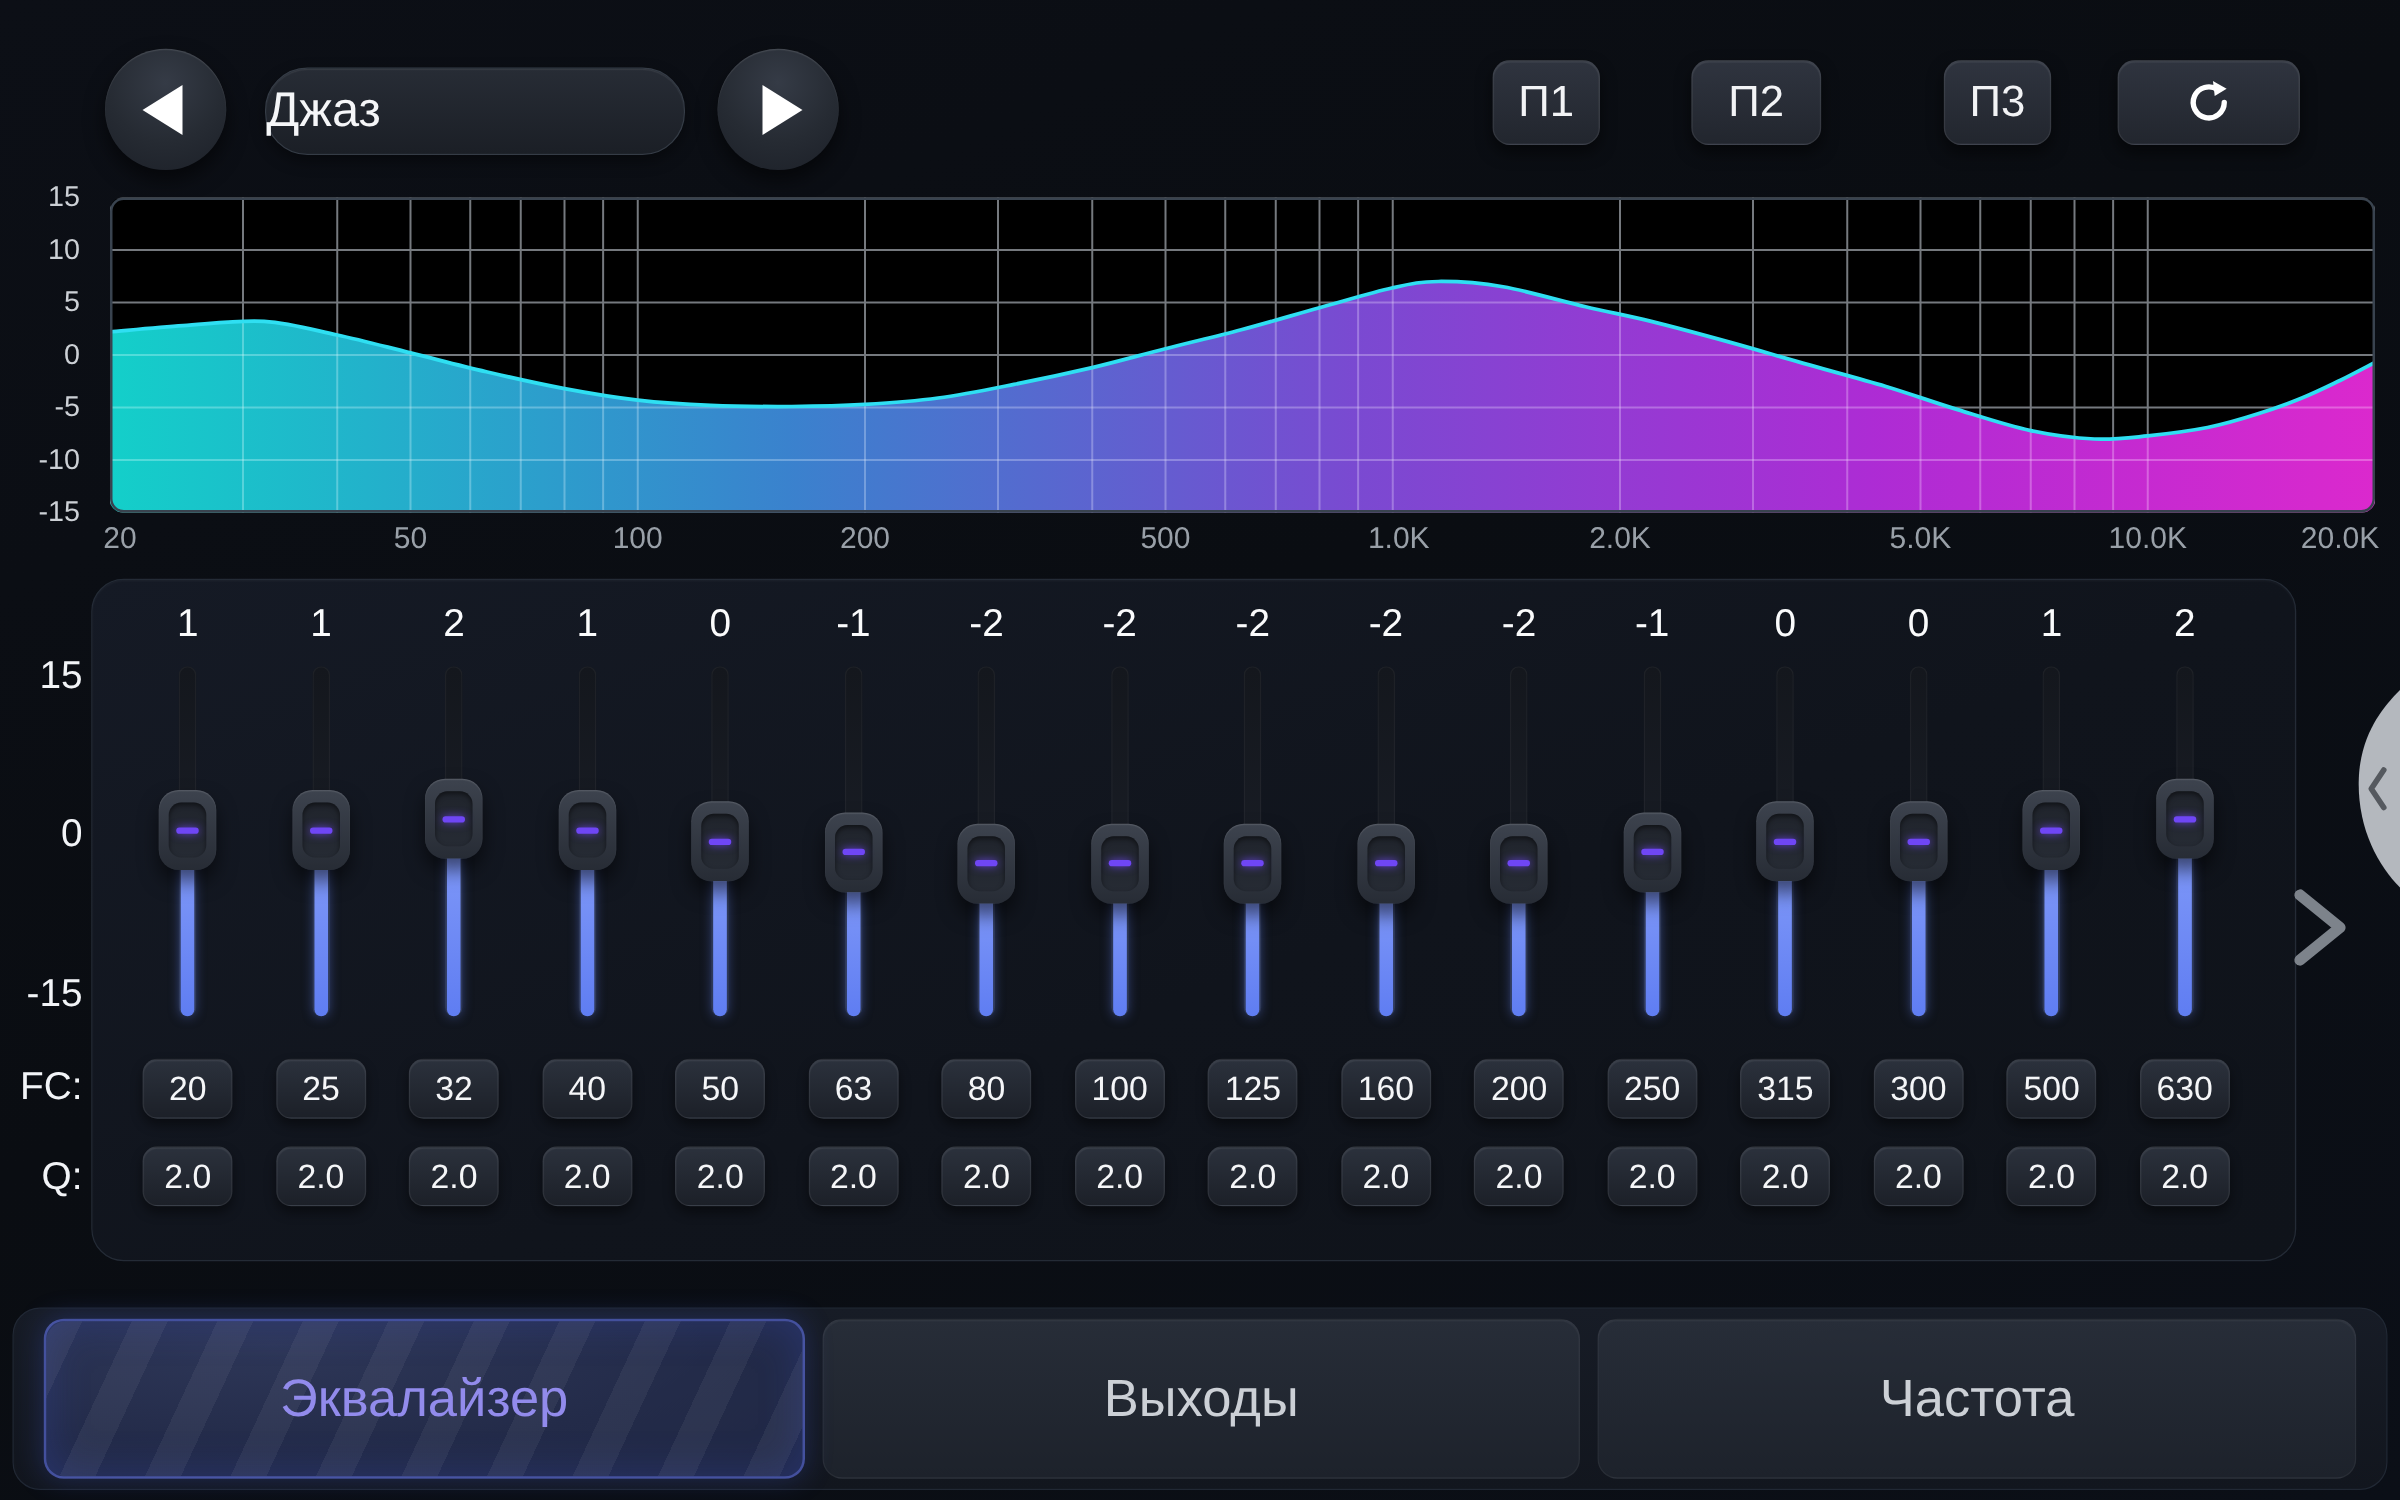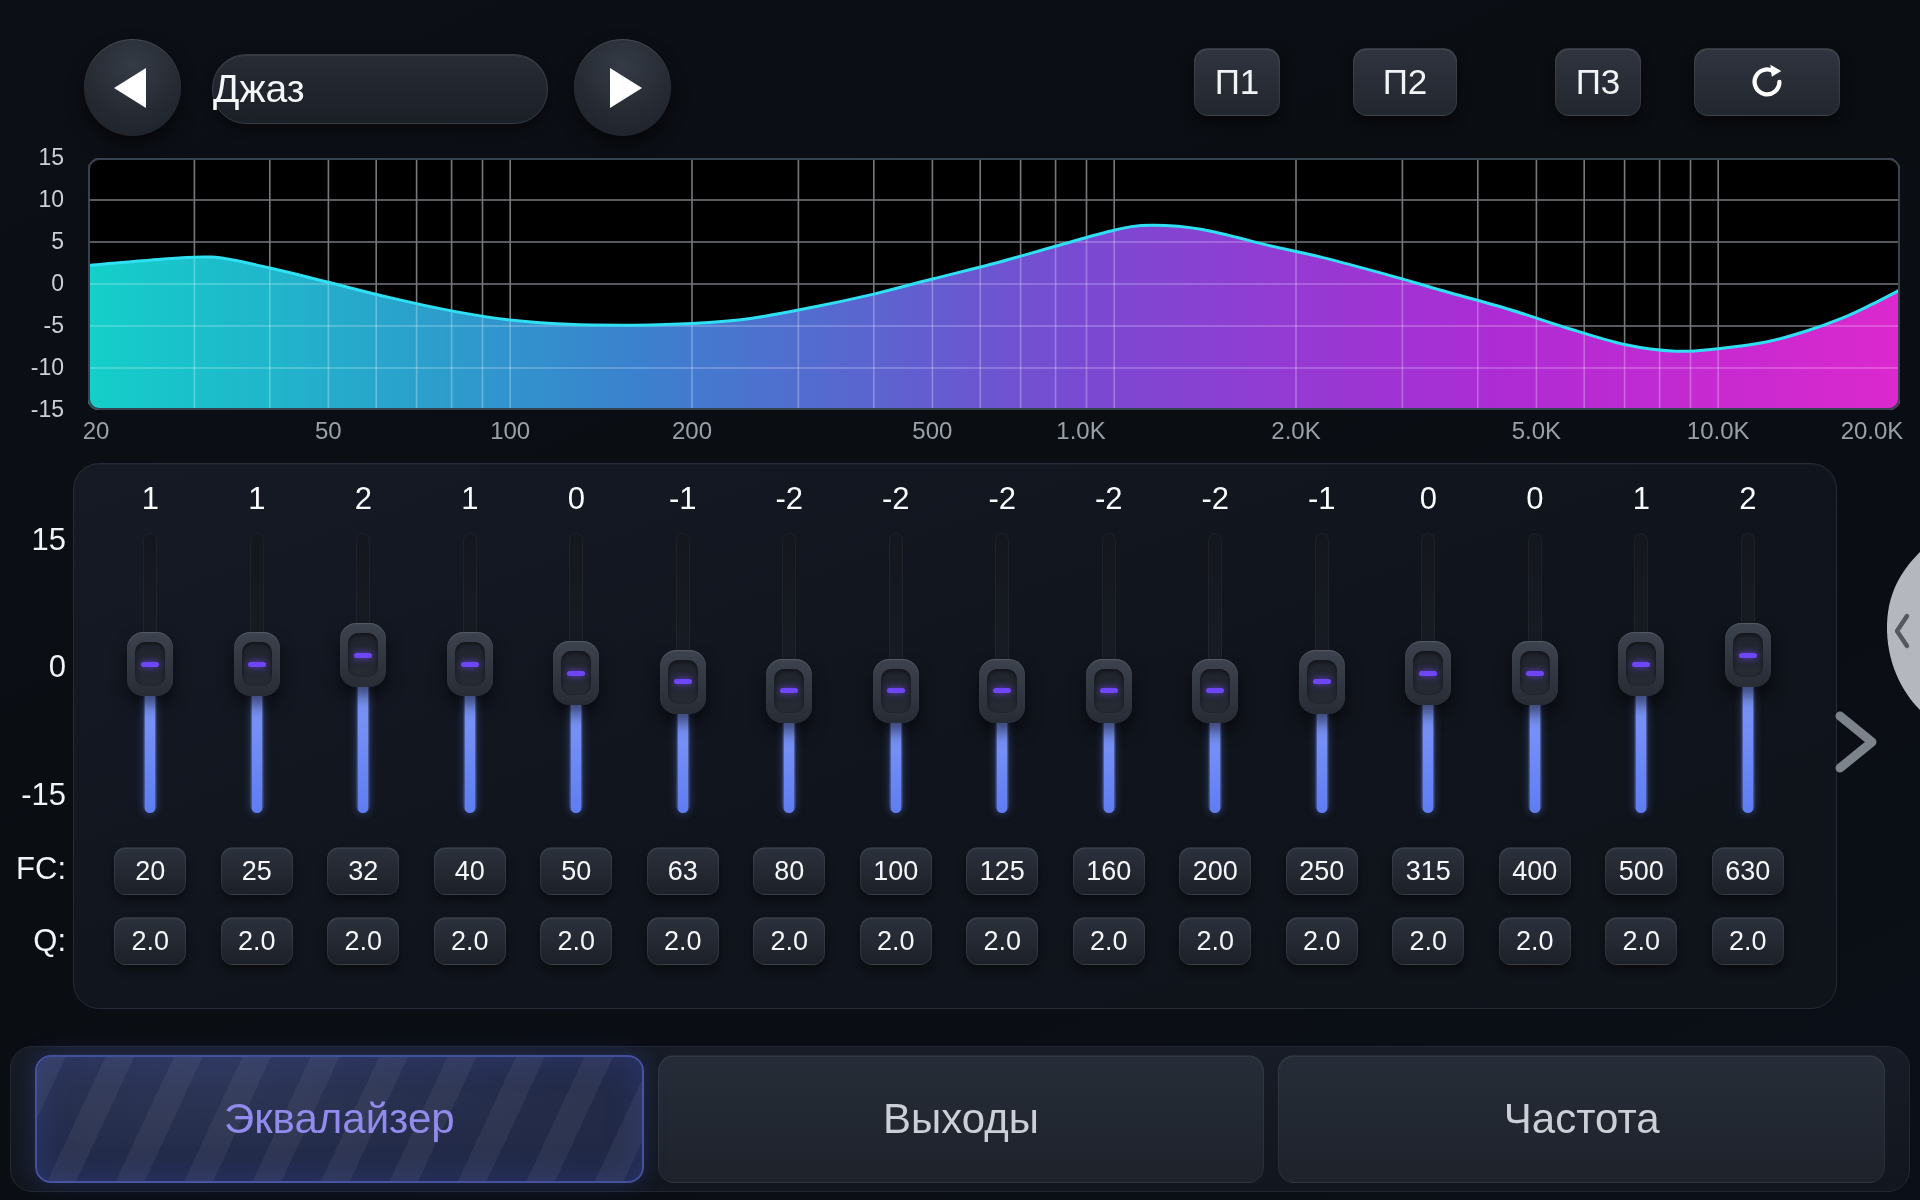--- a/index.html
+++ b/index.html
@@ -250,21 +250,21 @@
         <path d="M 0.0 107.5 C 9.8 106.7, 38.0 103.9, 58.5 102.5 C 79.1 101.1, 102.7 97.9, 123.3 99.1 C 143.8 100.4, 162.3 105.8, 181.8 110.0 C 201.3 114.2, 220.5 119.4, 240.4 124.3 C 260.2 129.2, 280.4 134.7, 301.0 139.4 C 321.5 144.2, 343.4 149.1, 363.6 152.9 C 383.8 156.7, 402.7 159.9, 422.2 162.1 C 441.7 164.4, 460.2 165.5, 480.7 166.3 C 501.3 167.2, 524.9 167.3, 545.5 167.2 C 566.0 167.0, 584.5 166.6, 604.0 165.5 C 623.5 164.4, 642.7 163.1, 662.5 160.4 C 682.4 157.8, 702.6 153.6, 723.2 149.5 C 743.7 145.5, 765.6 140.8, 785.8 136.1 C 806.0 131.3, 824.5 126.0, 844.4 121.0 C 864.2 115.9, 884.4 111.3, 905.0 105.8 C 925.5 100.4, 947.4 93.8, 967.6 88.2 C 987.8 82.6, 1010.3 75.7, 1026.2 72.2 C 1042.0 68.7, 1048.1 67.3, 1062.8 67.2 C 1077.5 67.1, 1094.9 68.0, 1114.4 71.4 C 1134.0 74.8, 1160.6 82.7, 1180.4 87.4 C 1200.1 92.0, 1213.7 94.4, 1233.0 99.1 C 1252.3 103.9, 1276.0 110.3, 1296.3 115.9 C 1316.6 121.5, 1334.1 126.8, 1354.8 132.7 C 1375.5 138.6, 1400.2 145.0, 1420.7 151.2 C 1441.3 157.4, 1458.8 163.8, 1478.1 169.7 C 1497.4 175.6, 1518.4 182.6, 1536.6 186.5 C 1554.9 190.4, 1572.0 192.5, 1587.5 193.2 C 1603.1 193.9, 1615.1 192.2, 1630.2 190.7 C 1645.3 189.1, 1663.3 186.9, 1678.0 184.0 C 1692.7 181.0, 1705.9 177.0, 1718.4 173.0 C 1731.0 169.1, 1742.5 164.9, 1753.5 160.4 C 1764.5 156.0, 1774.6 150.9, 1784.4 146.2 C 1794.1 141.4, 1807.4 134.3, 1812.0 131.9" fill="none" stroke="#2fdff2" stroke-width="3"></path>
       </g>
       <rect x="1" y="1" width="1810" height="250" rx="10" fill="none" stroke="#39434f" stroke-width="2"></rect>
     </svg></div>
   <div id="chart-xlabels">
       <div class="chart-xlabel" style="left: 96px;">20</div>
       <div class="chart-xlabel" style="left: 328.356px;">50</div>
       <div class="chart-xlabel" style="left: 510.178px;">100</div>
       <div class="chart-xlabel" style="left: 692px;">200</div>
       <div class="chart-xlabel" style="left: 932.356px;">500</div>
-      <div class="chart-xlabel" style="left: 1081px;">1.0K</div>
+      <div class="chart-xlabel" style="left: 1119px;">1.0K</div>
       <div class="chart-xlabel" style="left: 1296px;">2.0K</div>
       <div class="chart-xlabel" style="left: 1536.36px;">5.0K</div>
       <div class="chart-xlabel" style="left: 1718.18px;">10.0K</div>
       <div class="chart-xlabel" style="left: 1872px;">20.0K</div>
     </div>
 
   <div class="eq-panel"></div>
   <div class="rail-label" style="top:522px;">15</div>
   <div class="rail-label" style="top:649px;">0</div>
   <div class="rail-label" style="top:777px;">-15</div>
@@ -457,21 +457,21 @@
     <div class="band-gain">0</div>
     <div class="slider">
       <div class="track"></div>
       <div class="fill" style="top: 166px; height: 114px;"></div>
       <div class="thumb" style="top: 108px;">
         <div class="thumb-inner">
           <div class="thumb-dash"></div>
         </div>
       </div>
     </div>
-    <div class="chip fc-chip">400</div>
+    <div class="chip fc-chip">300</div>
     <div class="chip q-chip">2.0</div>
   </div>
       <div class="band">
     <div class="band-gain">1</div>
     <div class="slider">
       <div class="track"></div>
       <div class="fill" style="top: 157.133px; height: 122.867px;"></div>
       <div class="thumb" style="top: 99.1333px;">
         <div class="thumb-inner">
           <div class="thumb-dash"></div>

